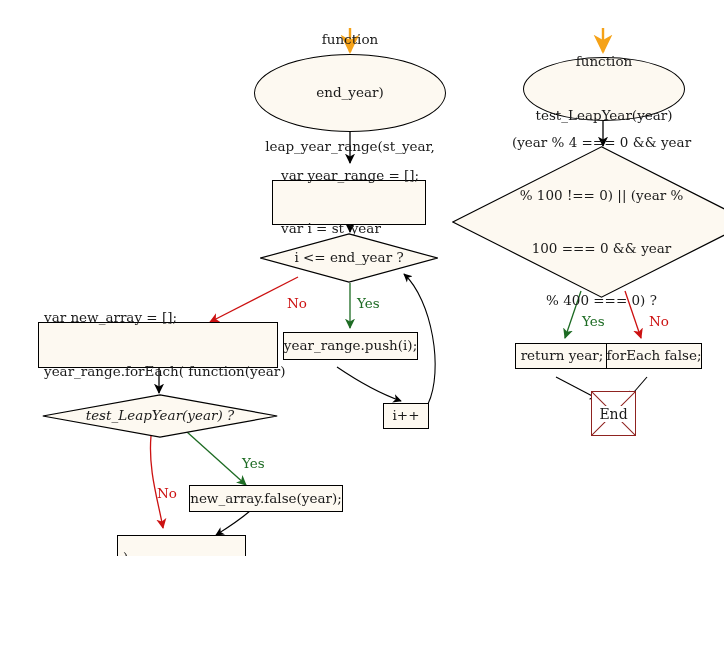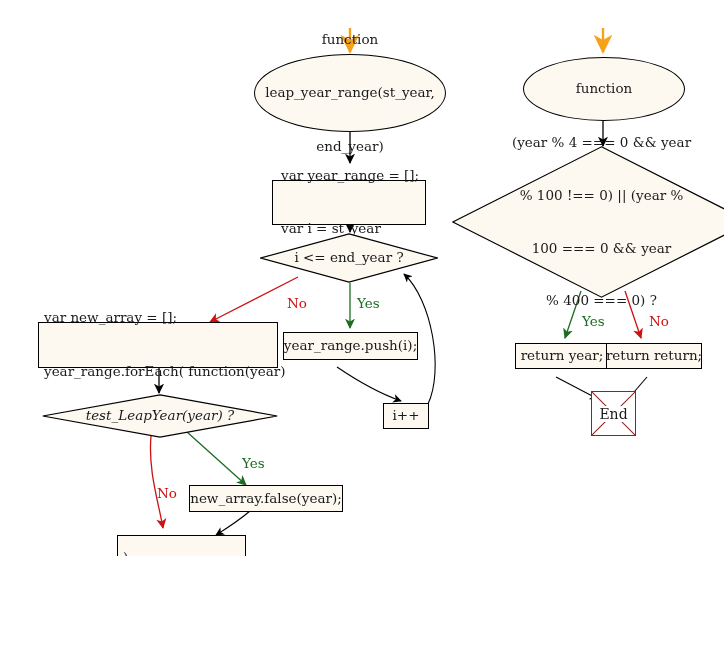--- a/index.html
+++ b/index.html
@@ -158,22 +158,22 @@
     <path d="M593,291 L609,338" fill="none" stroke="#cc1111" stroke-width="1.3" marker-end="url(#ar-red)"></path>
 
     <path d="M524,377 L566,399" fill="none" stroke="#000000" stroke-width="1.1" marker-end="url(#ar-black)"></path>
 
     <path d="M615,377 L596,399" fill="none" stroke="#000000" stroke-width="1.1" marker-end="url(#ar-black)"></path>
   </svg>
 
   <div class="node term-ellipse" style="left:222px; top:54px; width:192px; height:78px;">
     <div>
       <div>function</div>
+      <div>end_year)</div>
       <div>leap_year_range(st_year,</div>
-      <div>end_year)</div>
     </div>
   </div>
 
   <div class="node proc" style="left:240px; top:180px; width:154px; height:45px; justify-content:flex-start; padding-left:8px;">
     <div style="text-align:left;">
       <div>var year_range = [];</div>
       <div>var i = st_year</div>
     </div>
   </div>
 
@@ -219,20 +219,21 @@
   <div class="end-node" style="left:128px; top:599px; width:45px; height:45px;">
     <svg class="xmark" width="45" height="45" viewBox="0 0 45 45">
       <path d="M0,0 L45,45 M45,0 L0,45" stroke="#8f2320" stroke-width="1.1" fill="none"></path>
     </svg>
     <span class="lbl">End</span>
   </div>
 
   <div class="node term-ellipse" style="left:491px; top:57px; width:162px; height:64px;">
     <div>
       <div>function</div>
+      <div>test_LeapYear(year)</div>
     </div>
   </div>
 
   <div class="diamond-wrap" style="left:420px; top:146px; width:299px; height:152px;">
     <svg width="299" height="152" viewBox="0 0 299 152">
       <polygon points="149.5,0.8 298.2,76 149.5,151.2 0.8,76" fill="#fdf9f1" stroke="#000000" stroke-width="1.2"></polygon>
     </svg>
     <div class="diamond-text">
       <div>
         <div>(year % 4 === 0 &amp;&amp; year</div>
@@ -241,21 +242,21 @@
         <div>% 400 === 0) ?</div>
       </div>
     </div>
   </div>
 
   <div class="edge-label lbl-yes" style="left:550px; top:313px;">Yes</div>
   <div class="edge-label lbl-no" style="left:617px; top:313px;">No</div>
 
   <div class="node proc" style="left:483px; top:343px; width:94px; height:26px;">return year;</div>
 
-  <div class="node proc" style="left:574px; top:343px; width:96px; height:26px;">return return;</div>
+  <div class="node proc" style="left:574px; top:343px; width:96px; height:26px;">forEach false;</div>
 
   <div class="end-node" style="left:559px; top:391px; width:45px; height:45px;">
     <svg class="xmark" width="45" height="45" viewBox="0 0 45 45">
       <path d="M0,0 L45,45 M45,0 L0,45" stroke="#8f2320" stroke-width="1.1" fill="none"></path>
     </svg>
     <span class="lbl">End</span>
   </div>
 
 </div>
 

